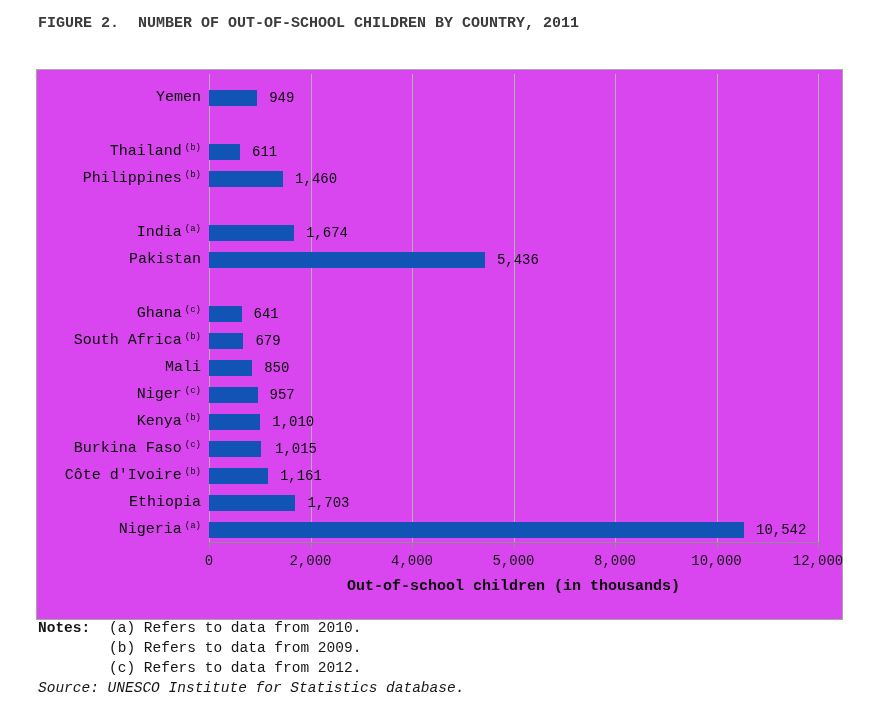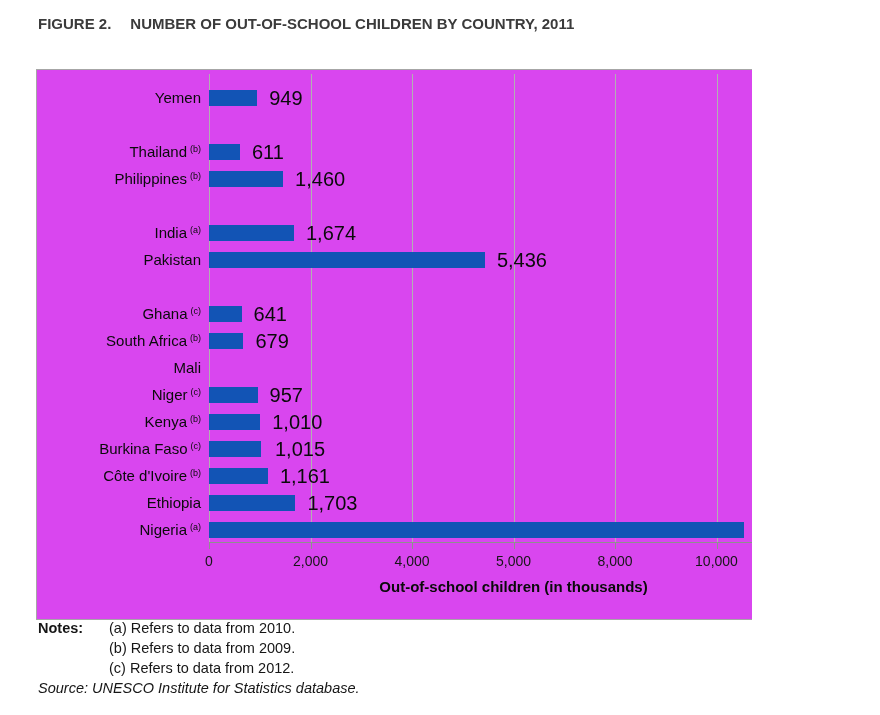--- a/index.html
+++ b/index.html
@@ -1,19 +1,19 @@
 <!DOCTYPE html>
 <html><head>
 <meta charset="utf-8">
 <style>
   * { margin:0; padding:0; box-sizing:border-box; }
   html,body { background:#ffffff; }
   .page {
-    position:relative; width:752px; height:715px; background:#ffffff;
-    font-family:Liberation Sans, sans-serif; color:#111; overflow:hidden;
+    position:relative; width:880px; height:715px; background:#ffffff;
+    font-family:Liberation Mono, monospace; color:#111; overflow:hidden;
   }
   .figure-title {
     position:absolute; left:38px; top:15px;
     font-size:15px; font-weight:bold; color:#3b3b3b; white-space:nowrap;
   }
   .figure-title .fig-label { margin-right:19px; }
   .chart-frame {
     position:absolute; left:36px; top:57px; width:807px; height:551px;
     border:1.5px solid #a6a6a6; background:#d946ef;margin-top:12px;
   }
@@ -25,21 +25,21 @@
   .bar-row { display:flex; align-items:center; height:27px; }
   .spacer-row { height:27px; }
   .country-label {
     flex:none; width:164px; text-align:right; font-size:15px; color:#0a0a0a; white-space:nowrap;
   }
   .country-label .sup { font-size:9px; position:relative; top:-5px; margin-left:3px; }
   .bar-area { position:relative; flex:none; width:609px; height:100%; margin-left:8px; }
   .bar { position:absolute; left:0; top:50%; transform:translateY(-50%); height:16px; }
   .value-label {
     position:absolute; top:50%; transform:translateY(-50%);
-    font-size:20px; color:#0a0a0a; white-space:nowrap;
+    font-size:14px; color:#0a0a0a; white-space:nowrap;
   }
   .xticks-layer { position:absolute; inset:0; z-index:2; }
   .xtick-label {
     position:absolute; top:483px; transform:translateX(-50%);
     font-size:14px; color:#161616; white-space:nowrap;
   }
   .axis-title {
     position:absolute; left:172px; top:508px; width:609px; text-align:center;
     font-size:15px; font-weight:bold; color:#0a0a0a; z-index:2;
   }
@@ -116,20 +116,24 @@
         </div>
         <div class="bar-row">
           <div class="country-label">South Africa<span class="sup">(b)</span></div>
           <div class="bar-area">
             <div class="bar" style="width: 34.4592px; background: rgb(18, 84, 181);"></div>
             <div class="value-label" style="left: 46.4592px;">679</div>
           </div>
         </div>
         <div class="bar-row">
           <div class="country-label">Mali</div>
+          <div class="bar-area">
+            <div class="bar" style="width: 43.1375px; background: rgb(18, 84, 181);"></div>
+            <div class="value-label" style="left: 55.1375px;">850</div>
+          </div>
         </div>
         <div class="bar-row">
           <div class="country-label">Niger<span class="sup">(c)</span></div>
           <div class="bar-area">
             <div class="bar" style="width: 48.5677px; background: rgb(18, 84, 181);"></div>
             <div class="value-label" style="left: 60.5677px;">957</div>
           </div>
         </div>
         <div class="bar-row">
           <div class="country-label">Kenya<span class="sup">(b)</span></div>

